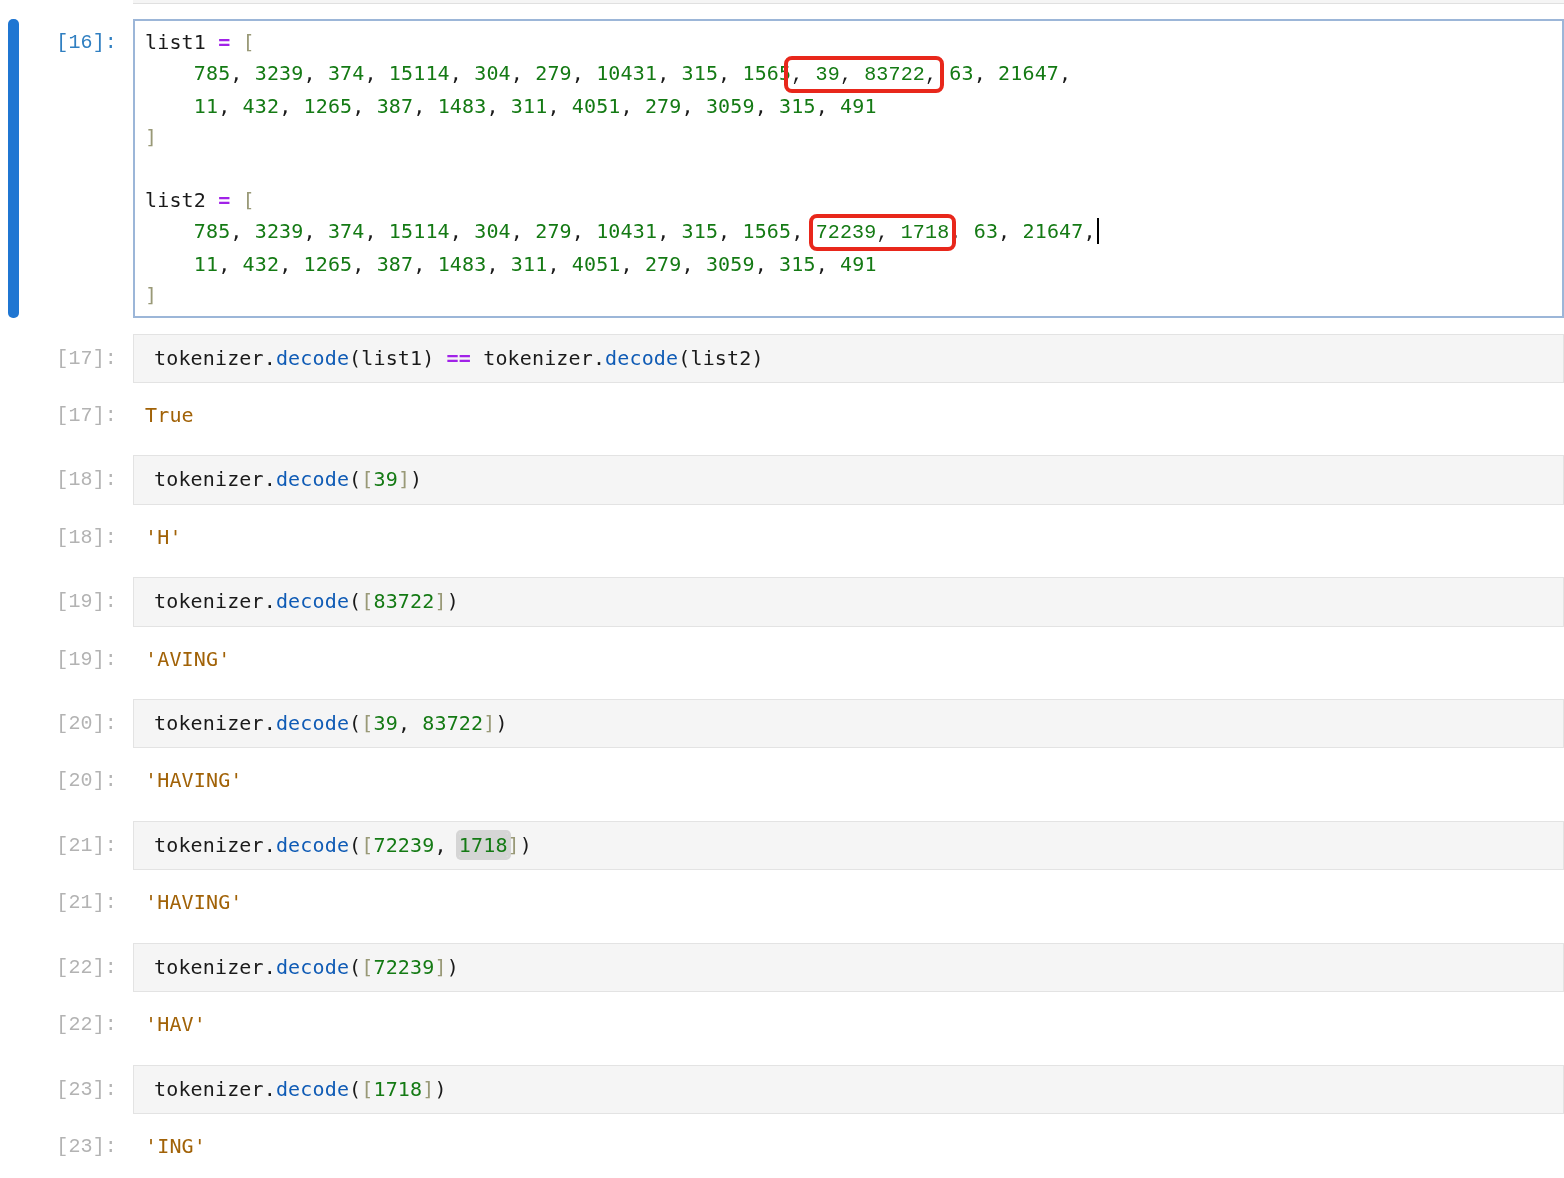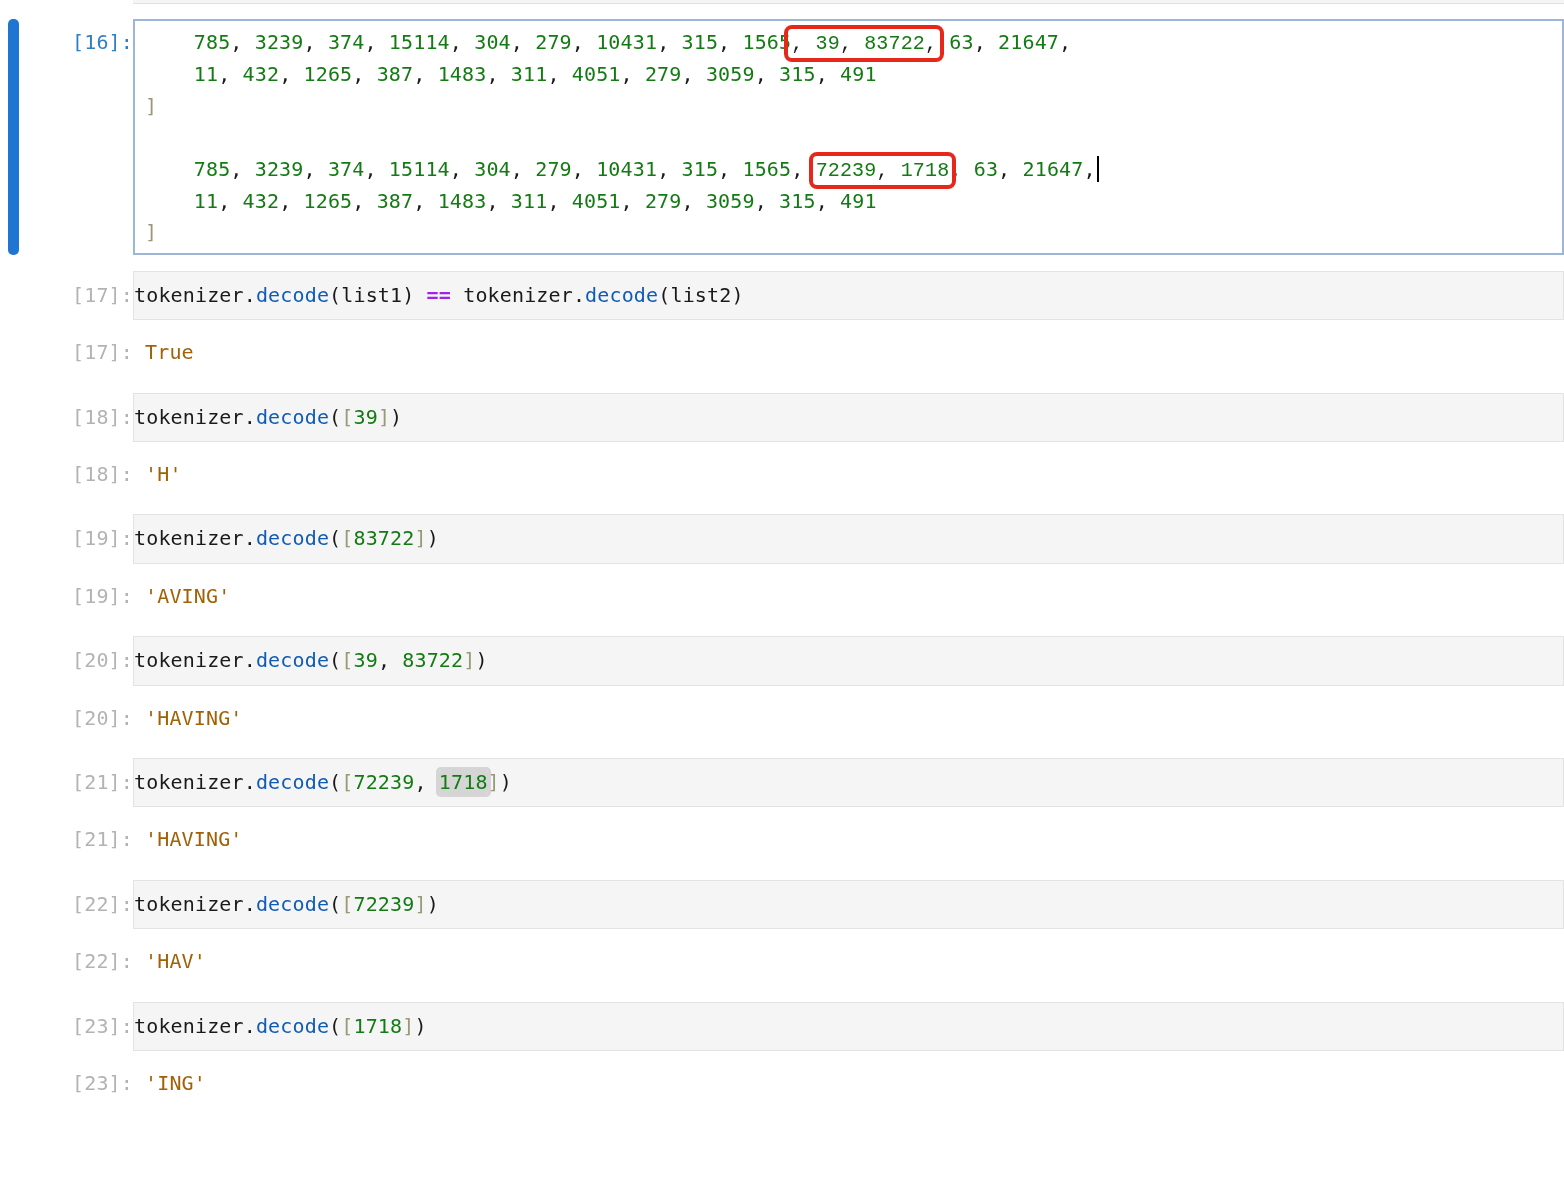--- a/index.html
+++ b/index.html
@@ -24,30 +24,31 @@
     font-family:"DejaVu Sans Mono","Liberation Mono",monospace;
     font-size:20px;color:var(--code-black);
   }
   .top-sliver{
     margin-left:133px;height:4px;background:var(--editor-bg);
     border-bottom:1px solid #e0e0e0;
   }
   #cells{margin-top:15px;}
   .row{display:flex;align-items:stretch;position:relative;width:1564px;}
   .prompt{
-    flex:0 0 133px;width:133px;text-align:right;padding-right:0;
+    flex:0 0 133px;width:133px;text-align:right;padding-right:16px;
     color:var(--prompt-gray);line-height:31.4px;letter-spacing:.15px;
     user-select:none;
+    font-family:Liberation Mono, monospace;
   }
   .input-row .prompt{padding-top:9px;}
   .input-row{margin-bottom:17px;}
   .editor{
     flex:1 1 auto;background:var(--editor-bg);
     border:1px solid var(--editor-border);
-    padding:8px 0;line-height:31.4px;letter-spacing:.15px;
+    padding:8px 20px;line-height:31.4px;letter-spacing:.15px;
     cursor:text;
   }
   .row.active .editor{
     background:#ffffff;border:2px solid var(--active-border);
     padding:6px 10px 4px 10px;
   }
   .row.active .prompt{color:var(--active-prompt);padding-top:8px;}
   .row.active{margin-bottom:16px;}
   .active-bar{
     position:absolute;left:8px;top:0;height:100%;width:11px;
@@ -80,24 +81,26 @@
 </style>
 </head>
 <body>
 
 <main>
   <div class="top-sliver"></div>
   <div id="cells">
   <div class="row input-row active">
     <div class="prompt">[16]:</div>
     <div class="editor">
+          <div class="code-line">list1 <span class="tok-o">=</span> <span class="tok-b">[</span></div>
           <div class="code-line">    <span class="tok-n">785</span>, <span class="tok-n">3239</span>, <span class="tok-n">374</span>, <span class="tok-n">15114</span>, <span class="tok-n">304</span>, <span class="tok-n">279</span>, <span class="tok-n">10431</span>, <span class="tok-n">315</span>, <span class="tok-n">1565</span><span class="redbox">, <span class="tok-n">39</span>, <span class="tok-n">83722</span>,</span> <span class="tok-n">63</span>, <span class="tok-n">21647</span>,</div>
           <div class="code-line">    <span class="tok-n">11</span>, <span class="tok-n">432</span>, <span class="tok-n">1265</span>, <span class="tok-n">387</span>, <span class="tok-n">1483</span>, <span class="tok-n">311</span>, <span class="tok-n">4051</span>, <span class="tok-n">279</span>, <span class="tok-n">3059</span>, <span class="tok-n">315</span>, <span class="tok-n">491</span></div>
           <div class="code-line"><span class="tok-b">]</span></div>
           <div class="code-line"></div>
+          <div class="code-line">list2 <span class="tok-o">=</span> <span class="tok-b">[</span></div>
           <div class="code-line">    <span class="tok-n">785</span>, <span class="tok-n">3239</span>, <span class="tok-n">374</span>, <span class="tok-n">15114</span>, <span class="tok-n">304</span>, <span class="tok-n">279</span>, <span class="tok-n">10431</span>, <span class="tok-n">315</span>, <span class="tok-n">1565</span>, <span class="redbox"><span class="tok-n">72239</span>, <span class="tok-n">1718</span></span>, <span class="tok-n">63</span>, <span class="tok-n">21647</span>,<span class="caret"></span></div>
           <div class="code-line">    <span class="tok-n">11</span>, <span class="tok-n">432</span>, <span class="tok-n">1265</span>, <span class="tok-n">387</span>, <span class="tok-n">1483</span>, <span class="tok-n">311</span>, <span class="tok-n">4051</span>, <span class="tok-n">279</span>, <span class="tok-n">3059</span>, <span class="tok-n">315</span>, <span class="tok-n">491</span></div>
           <div class="code-line"><span class="tok-b">]</span></div>
         </div>
   <div class="active-bar"></div>
       </div>
 
   <div class="row input-row">
     <div class="prompt">[17]:</div>
     <div class="editor">

